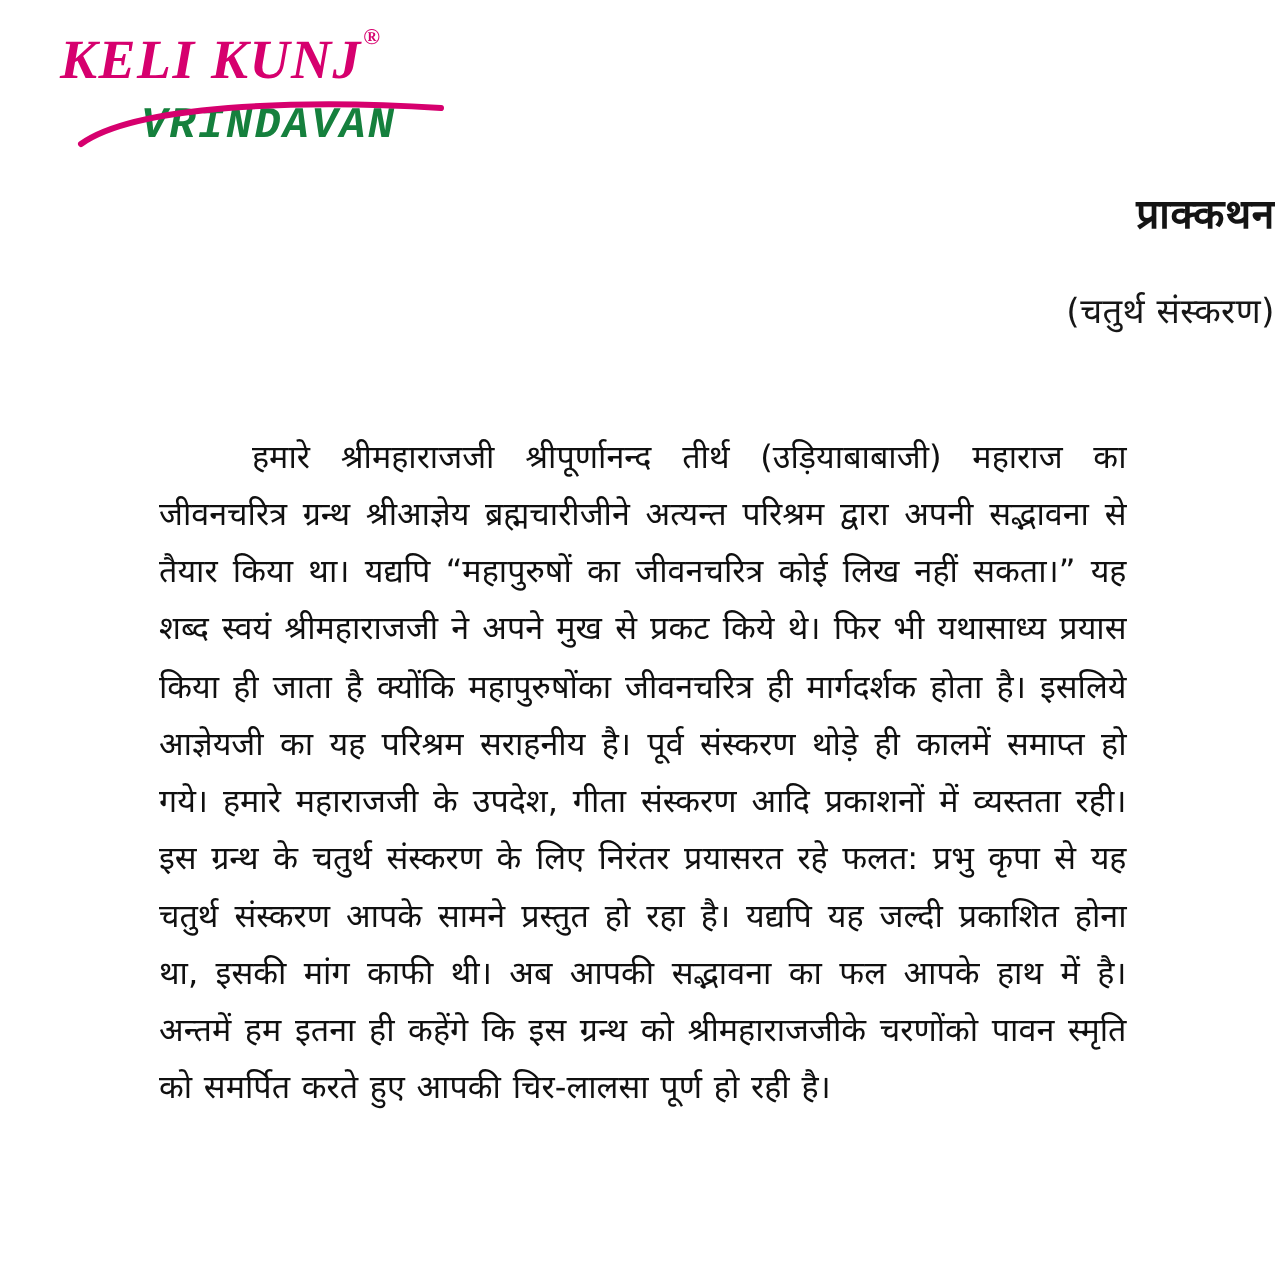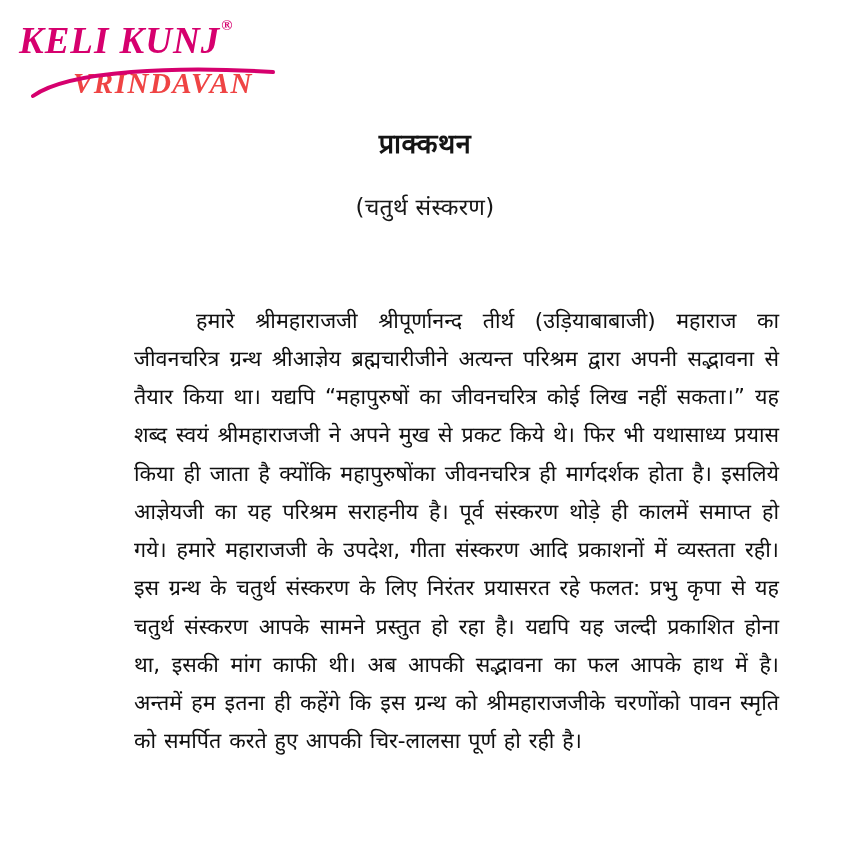--- a/index.html
+++ b/index.html
@@ -18,21 +18,21 @@
   .page {
     position: relative;
     width: 850px;
     height: 850px;
     box-sizing: border-box;
   }
 
   
   .logo {
     position: absolute;
-    left: 19px;
+    left: 40px;
     top: 22px;
     width: 280px;
     user-select: none;
   }
   .logo-line1 {
     font-family: "Liberation Serif", "DejaVu Serif", serif;
     font-weight: bold;
     font-style: italic;
     font-size: 37px;
     letter-spacing: 1px;
@@ -43,47 +43,47 @@
     display: inline-block;
   }
   .logo-reg {
     font-size: 15px;
     vertical-align: super;
     position: relative;
     top: -10px;
     left: 1px;
   }
   .logo-line2 {
-    font-family: Liberation Serif, serif;
+    font-family: Liberation Mono, monospace;
     font-weight: bold;
     font-style: italic;
     font-size: 29px;
     letter-spacing: 1.5px;
-    color: #ef4444;
+    color: #15803d;
     line-height: 1.0;
     margin-top: 10px;
     margin-left: 54px;
     white-space: nowrap;
   }
   .logo-swoosh {
     position: absolute;
     left: 10px;
     top: 44px;
     width: 248px;
     height: 34px;
     pointer-events: none;
   }
 
   
   .heading-block {
     position: absolute;
     left: 0;
     top: 128px;
     width: 850px;
-    text-align: center;
+    text-align: right;
   }
   .doc-title {
     font-family: "DejaVu Sans", sans-serif;
     font-size: 27px;
     font-weight: bold;
     color: #141414;
     letter-spacing: 0.5px;
     line-height: 1.2;
   }
   .doc-subtitle {
@@ -92,23 +92,22 @@
     font-weight: normal;
     color: #171717;
     margin-top: 30px;
     letter-spacing: 0.3px;
   }
 
   
   .body-block {
     position: absolute;
     left: 106px;
-    top: 280px;
+    top: 265px;
     width: 645px;
-    margin-left: 28px;
   }
   .para {
     font-family: "DejaVu Sans", sans-serif;
     font-size: 21.5px;
     color: #101010;
     line-height: 1.78;
     text-align: justify;
     text-align-last: left;
     text-indent: 62px;
     word-spacing: 1px;

